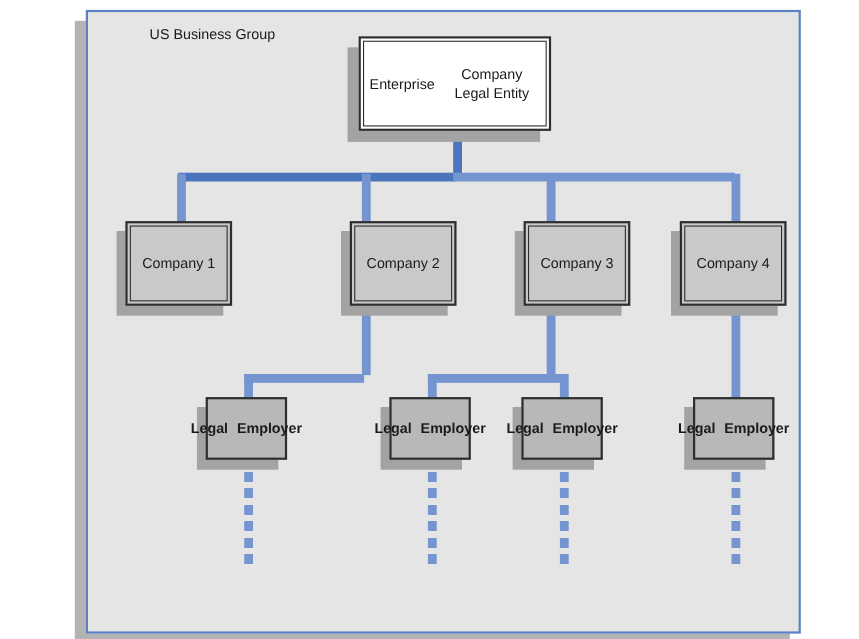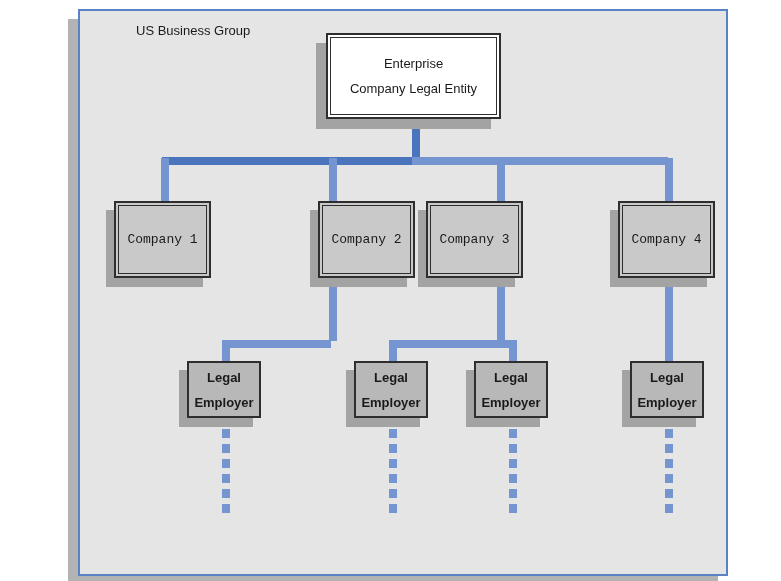--- a/index.html
+++ b/index.html
@@ -42,21 +42,21 @@
     left: 124px; top: 11px;
     font-size: 13px;
     line-height: 16px;
     white-space: nowrap;
   }
   
   .node {
     position: absolute;
     z-index: 3;
     display: flex;
-    flex-direction: column;
+    flex-direction: row;
     align-items: center;
     justify-content: center;
     text-align: center;
     font-size: 13px;
     line-height: 17px;
     box-shadow: -8px 9px 0 0 var(--box-shadow-gray);
   }
   .double {
     border: 2px solid var(--border-dark);
     position: absolute;
@@ -71,25 +71,24 @@
   .root-box {
     left: 318px; top: 25px;
     width: 175px; height: 86px;
     background: var(--root-fill);
     box-shadow: -10px 10px 0 0 var(--box-shadow-gray);
   }
   .company {
     top: 193px;
     width: 97px; height: 77px;
     background: var(--box-fill);
-    font-family: Liberation Mono, monospace;
   }
   .company-1 { left: 106px; }
   .company-2 { left: 274px; margin-left: 36px; }
-  .company-3 { left: 418px; }
+  .company-3 { left: 468px; }
   .company-4 { left: 610px; align-items: center; }
   .employer {
     top: 353px;
     width: 74px; height: 57px;
     background: var(--employer-fill);
     border: 2px solid var(--border-dark);
     font-weight: bold;
   }
   .employer-1 { left: 179px; }
   .employer-2 { left: 346px; }

